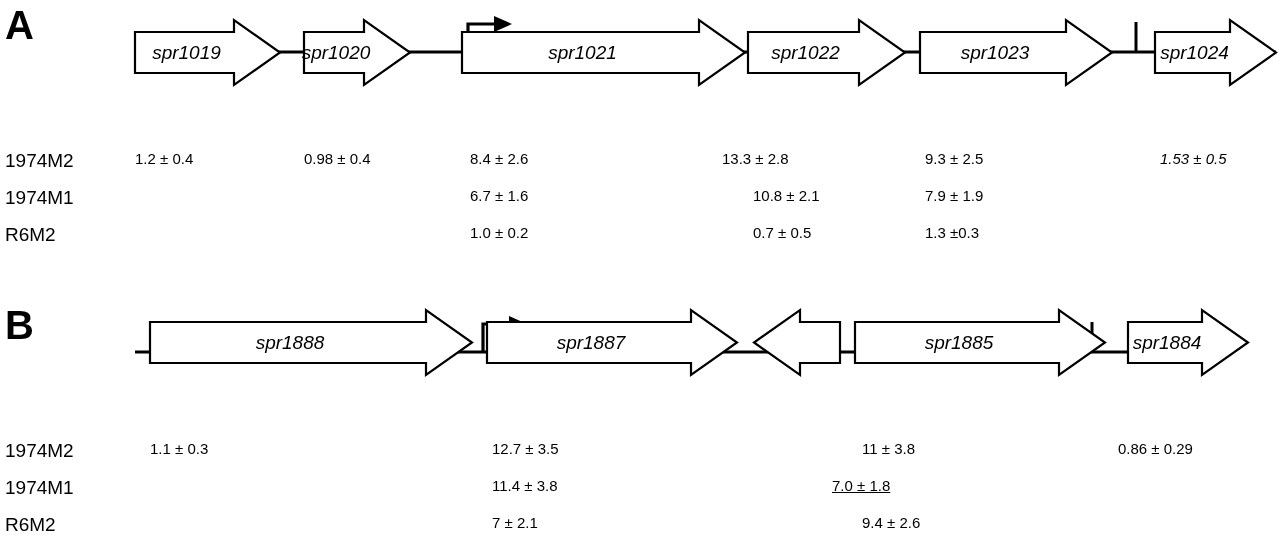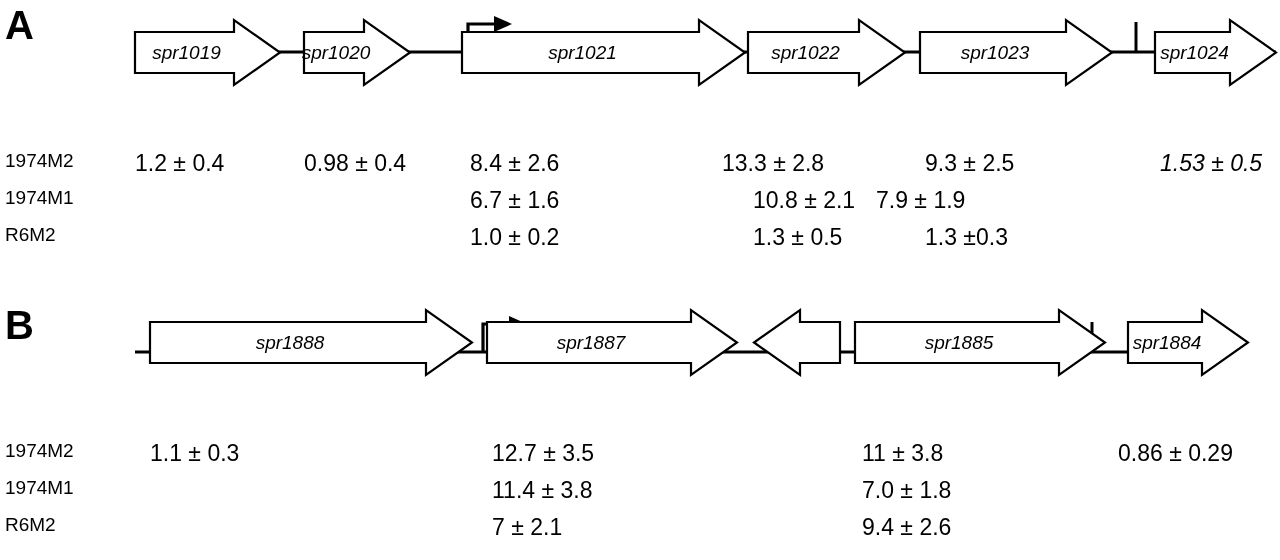--- a/index.html
+++ b/index.html
@@ -98,21 +98,21 @@
   .row-label {
     position: absolute;
     left: 5px;
     top: 0;
     font-size: 19px;
     white-space: nowrap;
   }
   .data-cell {
     position: absolute;
     top: 0;
-    font-size: 23px;
+    font-size: 15px;
     white-space: nowrap;
   }
 </style>
 </head>
 <body>
 
 <div class="figure">
 
   <div class="panel" id="panel-A">
     <div class="panel-letter">A</div>
@@ -141,26 +141,26 @@
           <div class="data-cell" style="left: 304px;">0.98 ± 0.4</div>
           <div class="data-cell" style="left: 470px;">8.4 ± 2.6</div>
           <div class="data-cell" style="left: 722px;">13.3 ± 2.8</div>
           <div class="data-cell" style="left: 925px;">9.3 ± 2.5</div>
           <div class="data-cell" style="left: 1160px; font-style: italic;">1.53 ± 0.5</div>
         </div>
         <div class="data-row">
           <div class="row-label">1974M1</div>
           <div class="data-cell" style="left: 470px;">6.7 ± 1.6</div>
           <div class="data-cell" style="left: 753px;">10.8 ± 2.1</div>
-          <div class="data-cell" style="left: 876px;">7.9 ± 1.9</div>
+          <div class="data-cell" style="left: 925px;">7.9 ± 1.9</div>
         </div>
         <div class="data-row">
           <div class="row-label">R6M2</div>
           <div class="data-cell" style="left: 470px;">1.0 ± 0.2</div>
-          <div class="data-cell" style="left: 753px;">1.3 ± 0.5</div>
+          <div class="data-cell" style="left: 753px;">0.7 ± 0.5</div>
           <div class="data-cell" style="left: 925px;">1.3 ±0.3</div>
         </div>
       </div>
   </div>
 
   <div class="panel" id="panel-B">
     <div class="panel-letter">B</div>
     <svg class="map-svg" id="map-B" viewBox="0 0 1280 150">
         <line x1="135" y1="62" x2="1205" y2="62" class="backbone-line"></line>
         <path d="M 483 62 L 483 34 L 511 34" class="promoter-path"></path>
@@ -180,21 +180,21 @@
         <div class="data-row">
           <div class="row-label">1974M2</div>
           <div class="data-cell" style="left: 150px;">1.1 ± 0.3</div>
           <div class="data-cell" style="left: 492px;">12.7 ± 3.5</div>
           <div class="data-cell" style="left: 862px;">11 ± 3.8</div>
           <div class="data-cell" style="left: 1118px;">0.86 ± 0.29</div>
         </div>
         <div class="data-row">
           <div class="row-label">1974M1</div>
           <div class="data-cell" style="left: 492px;">11.4 ± 3.8</div>
-          <div class="data-cell" style="left: 862px;">7.0 ± 1.8</div>
+          <div class="data-cell" style="left: 832px; text-decoration: underline;">7.0 ± 1.8</div>
         </div>
         <div class="data-row">
           <div class="row-label">R6M2</div>
           <div class="data-cell" style="left: 492px;">7 ± 2.1</div>
           <div class="data-cell" style="left: 862px;">9.4 ± 2.6</div>
         </div>
       </div>
   </div>
 
 </div>

